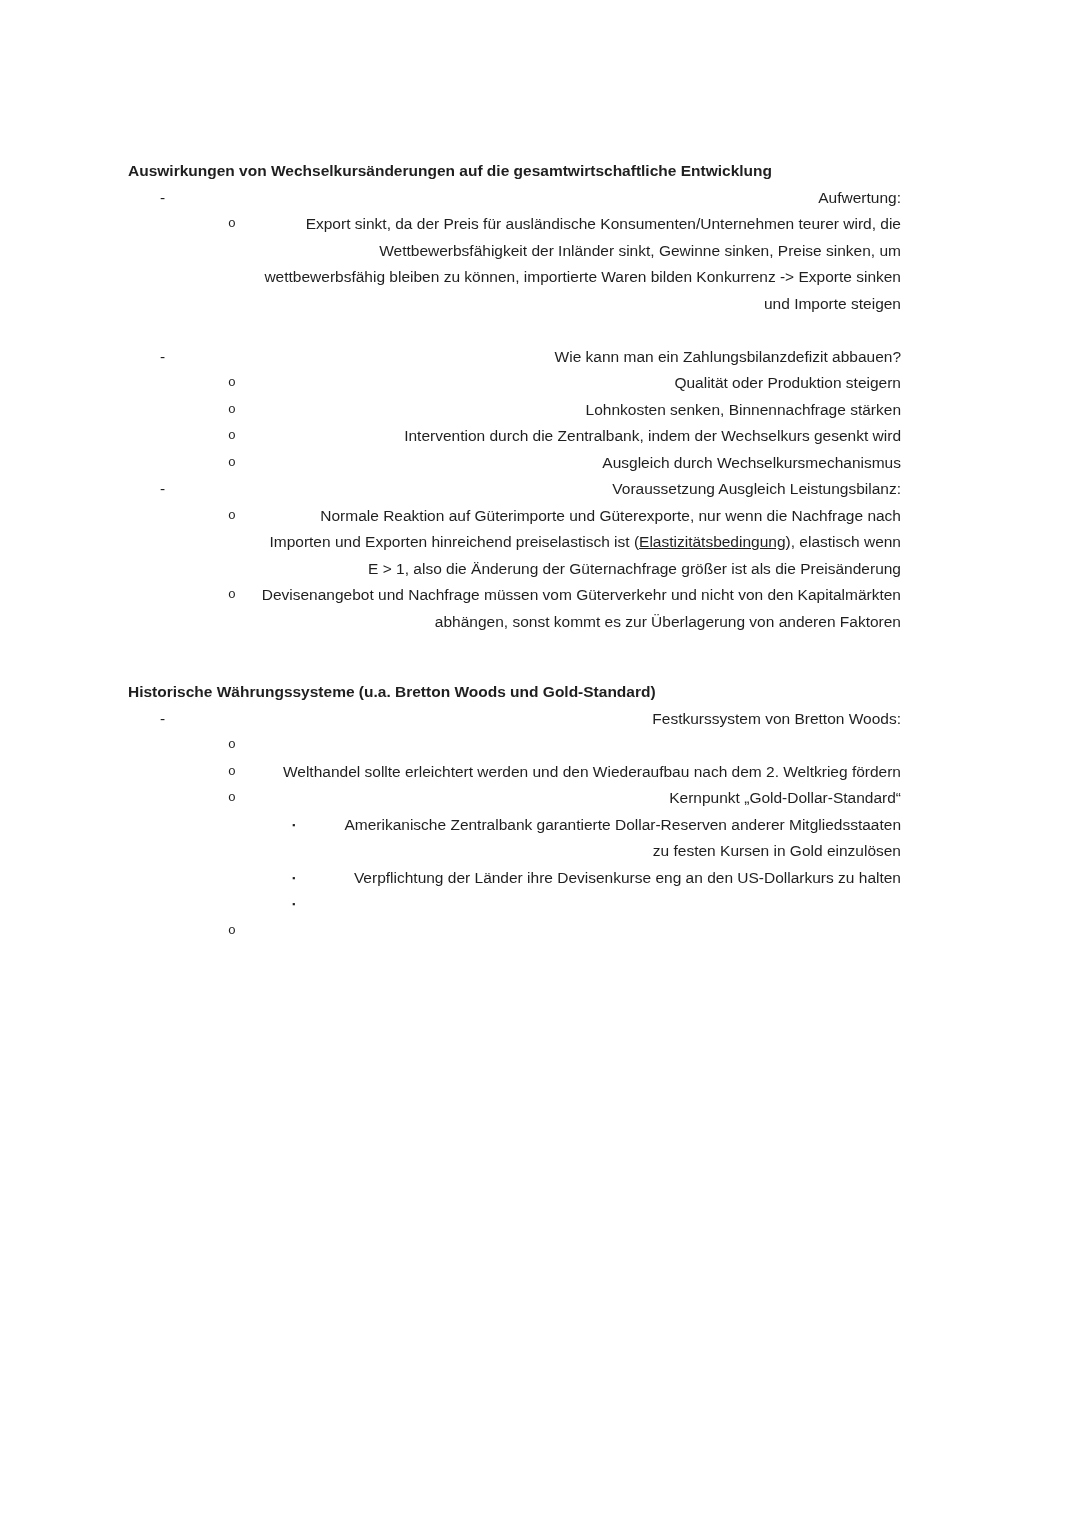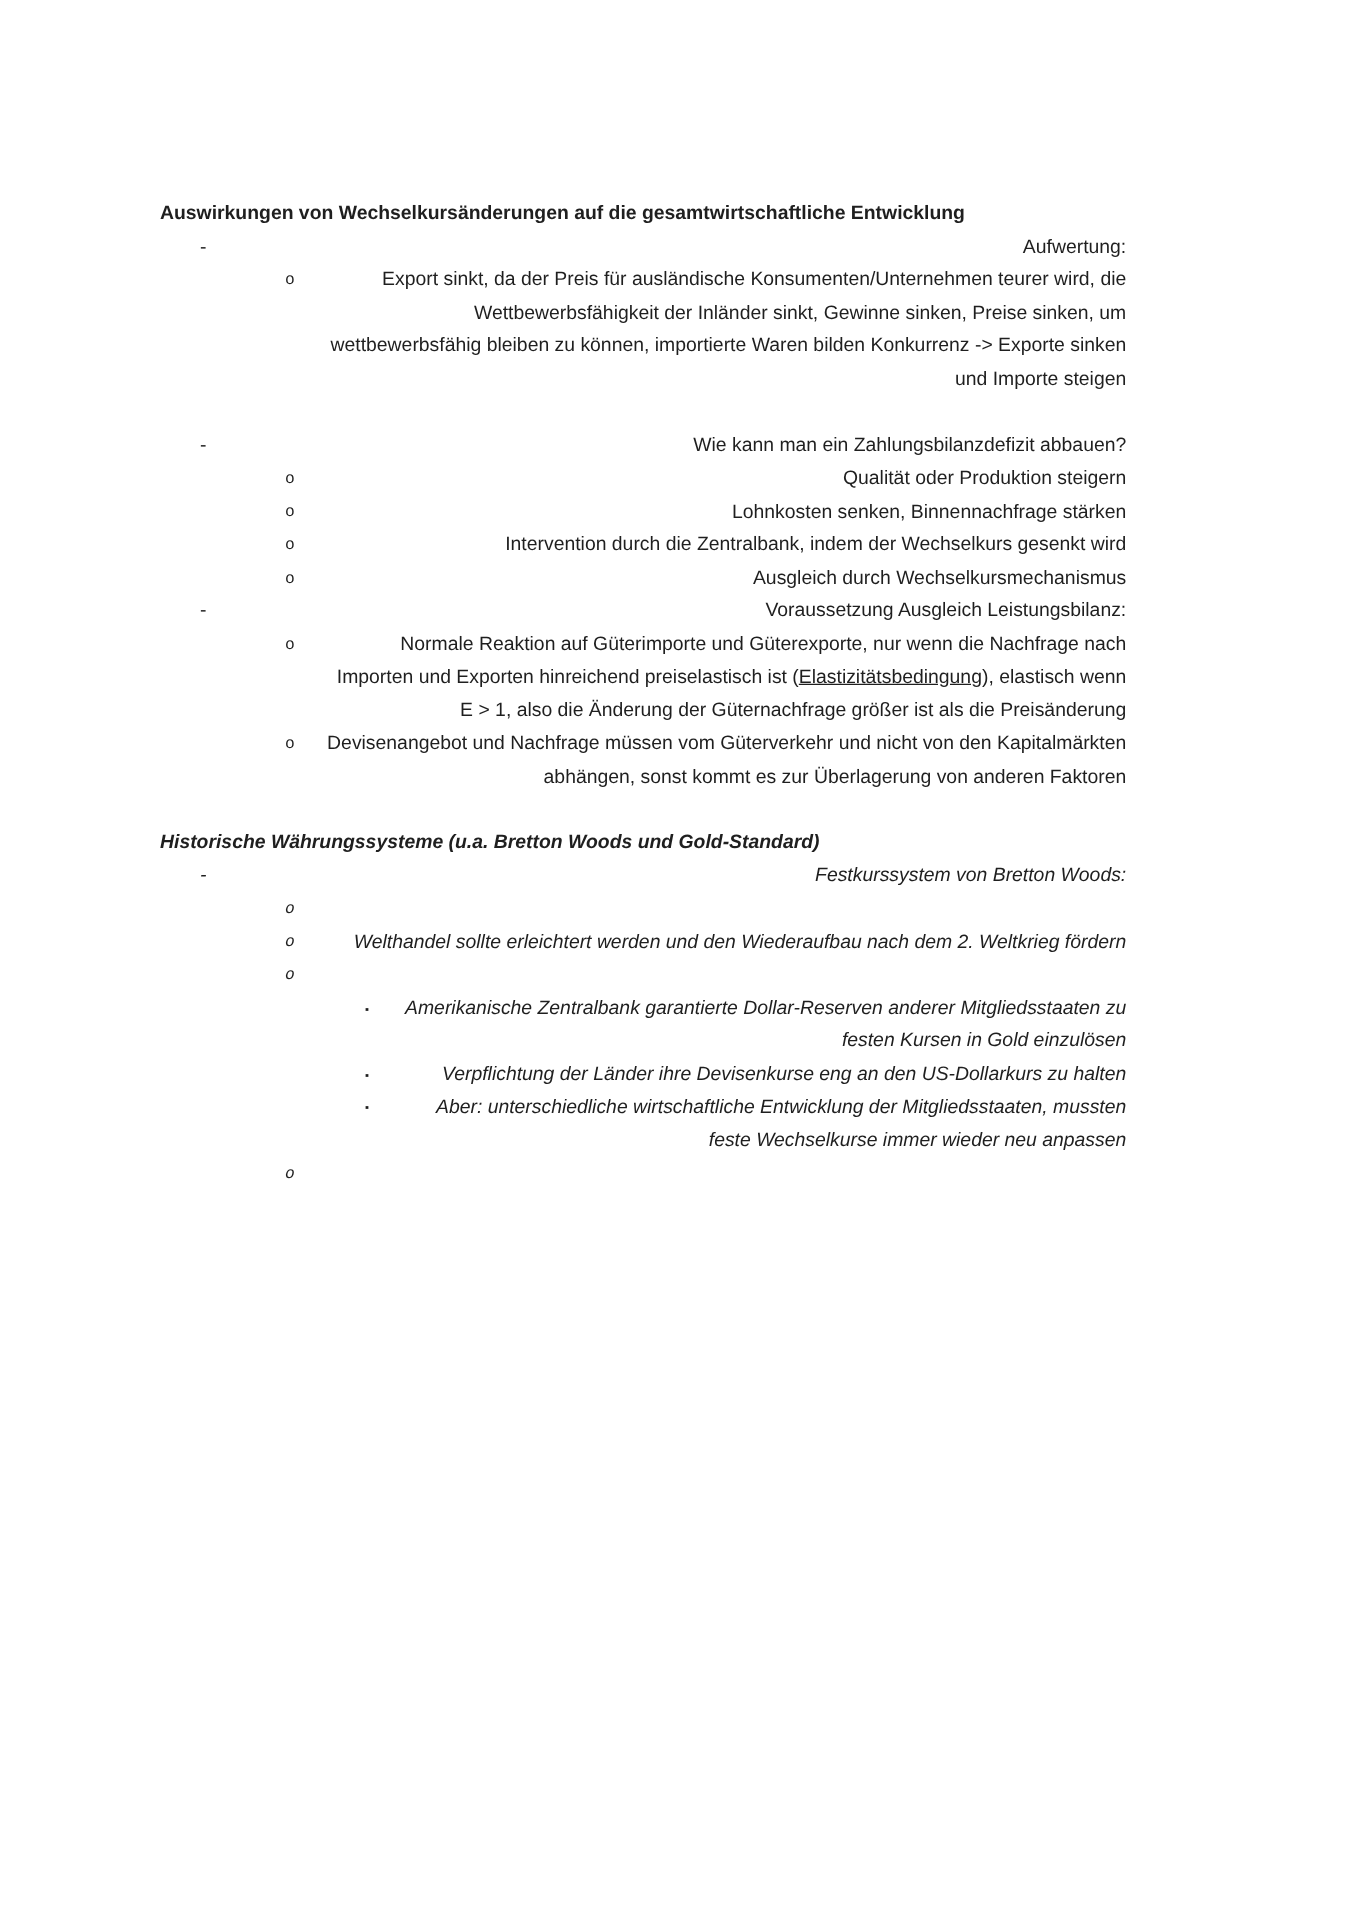--- a/index.html
+++ b/index.html
@@ -17,21 +17,21 @@
     font-family: "Liberation Sans", sans-serif;
     font-size: 15.5px;
     line-height: 26.5px;
     padding: 158px 63px 60px 128px;
   }
   .section-heading {
     font-weight: bold;
     margin: 0;
   }
   .section { margin: 0; }
-  .section + .section { margin-top: 26px; font-style: italic; }
+  .section + .section { margin-top: 44px; }
 
   .li {
     display: flex;
     align-items: flex-start;
   }
   .li .bullet {
     flex-shrink: 0;
     text-align: left;
   }
   .li .txt { flex: 1 1 auto; text-align: right; }
@@ -131,35 +131,35 @@
       <span class="bullet">o</span>
     </div>
 
     <div class="li l2">
       <span class="bullet">o</span>
       <span class="txt">Welthandel sollte erleichtert werden und den Wiederaufbau nach dem 2. Weltkrieg fördern</span>
     </div>
 
     <div class="li l2">
       <span class="bullet">o</span>
+      <span class="txt">Kernpunkt „Gold-Dollar-Standard“</span>
     </div>
 
     <div class="li l3">
       <span class="bullet">▪</span>
       <span class="txt">Amerikanische Zentralbank garantierte Dollar-Reserven anderer Mitgliedsstaaten zu festen Kursen in Gold einzulösen</span>
     </div>
 
     <div class="li l3">
       <span class="bullet">▪</span>
       <span class="txt">Verpflichtung der Länder ihre Devisenkurse eng an den US-Dollarkurs zu halten</span>
     </div>
 
     <div class="li l3">
       <span class="bullet">▪</span>
-      <span class="txt">Aber: unterschiedliche wirtschaftliche Entwicklung der Mitgliedsstaaten, mussten feste Wechselkurse immer wieder neu anpassen</span>
     </div>
 
     <div class="li l2">
       <span class="bullet">o</span>
     </div>
   </div>
 
 </div>
 
 </body></html>

